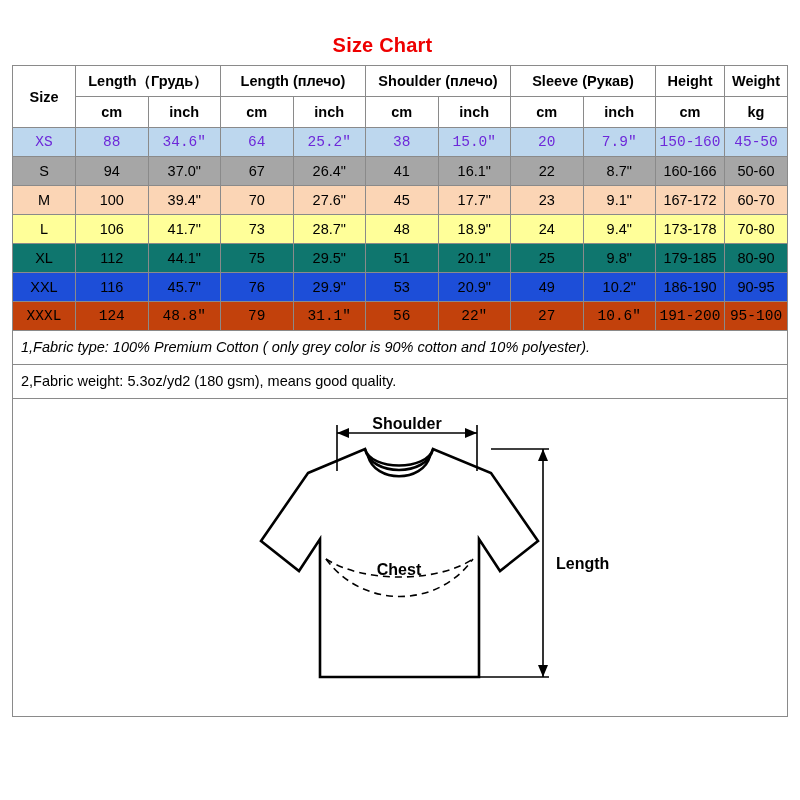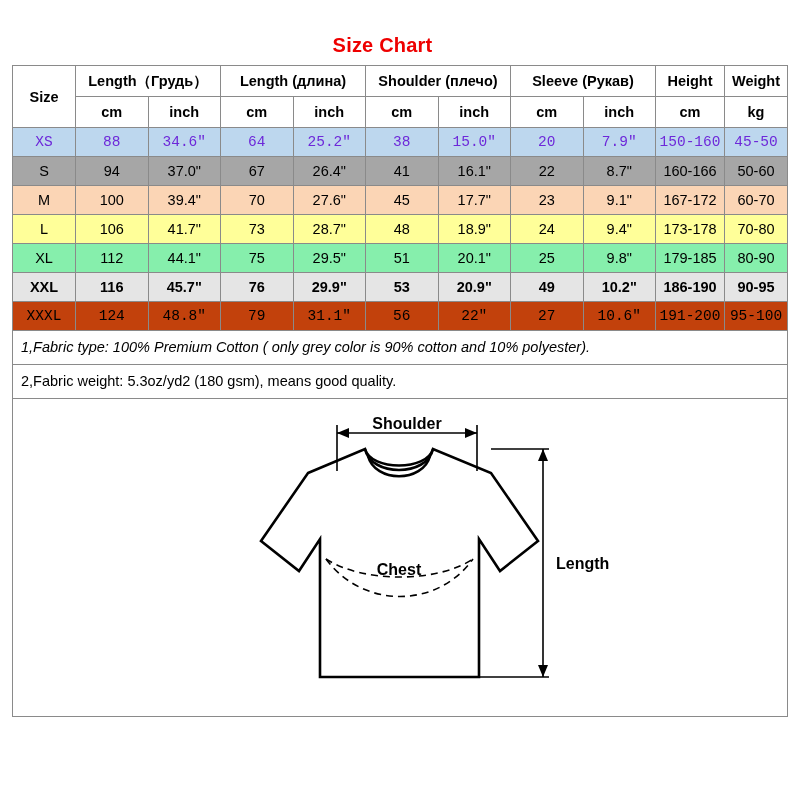--- a/index.html
+++ b/index.html
@@ -101,21 +101,21 @@
 <div class="page">
 
   <div class="chart-title">Size Chart</div>
 
   <div class="table-wrap">
     <table class="size-table">
       <thead>
         <tr>
           <th class="col-size" rowspan="2">Size</th>
           <th colspan="2">Length（Грудь）</th>
-          <th colspan="2">Length (длина)</th>
+          <th colspan="2">Length (плечо)</th>
           <th colspan="2">Shoulder (плечо)</th>
           <th colspan="2">Sleeve (Рукав)</th>
           <th class="col-h">Height</th>
           <th class="col-w">Weight</th>
         </tr>
         <tr>
           <th class="col-cm">cm</th>
           <th class="col-in">inch</th>
           <th class="col-cm">cm</th>
           <th class="col-in">inch</th>
@@ -173,34 +173,34 @@
             <td class="col-in">41.7"</td>
             <td class="col-cm">73</td>
             <td class="col-in">28.7"</td>
             <td class="col-cm">48</td>
             <td class="col-in">18.9"</td>
             <td class="col-cm">24</td>
             <td class="col-in">9.4"</td>
             <td class="col-h">173-178</td>
             <td class="col-w">70-80</td>
           </tr>
-          <tr style="background: #86efac; color: rgb(0, 0, 0);">
+          <tr style="background: #0f766e; color: rgb(0, 0, 0);">
             <td class="col-size">XL</td>
             <td class="col-cm">112</td>
             <td class="col-in">44.1"</td>
             <td class="col-cm">75</td>
             <td class="col-in">29.5"</td>
             <td class="col-cm">51</td>
             <td class="col-in">20.1"</td>
             <td class="col-cm">25</td>
             <td class="col-in">9.8"</td>
             <td class="col-h">179-185</td>
             <td class="col-w">80-90</td>
           </tr>
-          <tr style="background: #e5e5e5; color: rgb(0, 0, 0); font-weight: bold;">
+          <tr style="background: #1d4ed8; color: rgb(0, 0, 0);">
             <td class="col-size">XXL</td>
             <td class="col-cm">116</td>
             <td class="col-in">45.7"</td>
             <td class="col-cm">76</td>
             <td class="col-in">29.9"</td>
             <td class="col-cm">53</td>
             <td class="col-in">20.9"</td>
             <td class="col-cm">49</td>
             <td class="col-in">10.2"</td>
             <td class="col-h">186-190</td>

